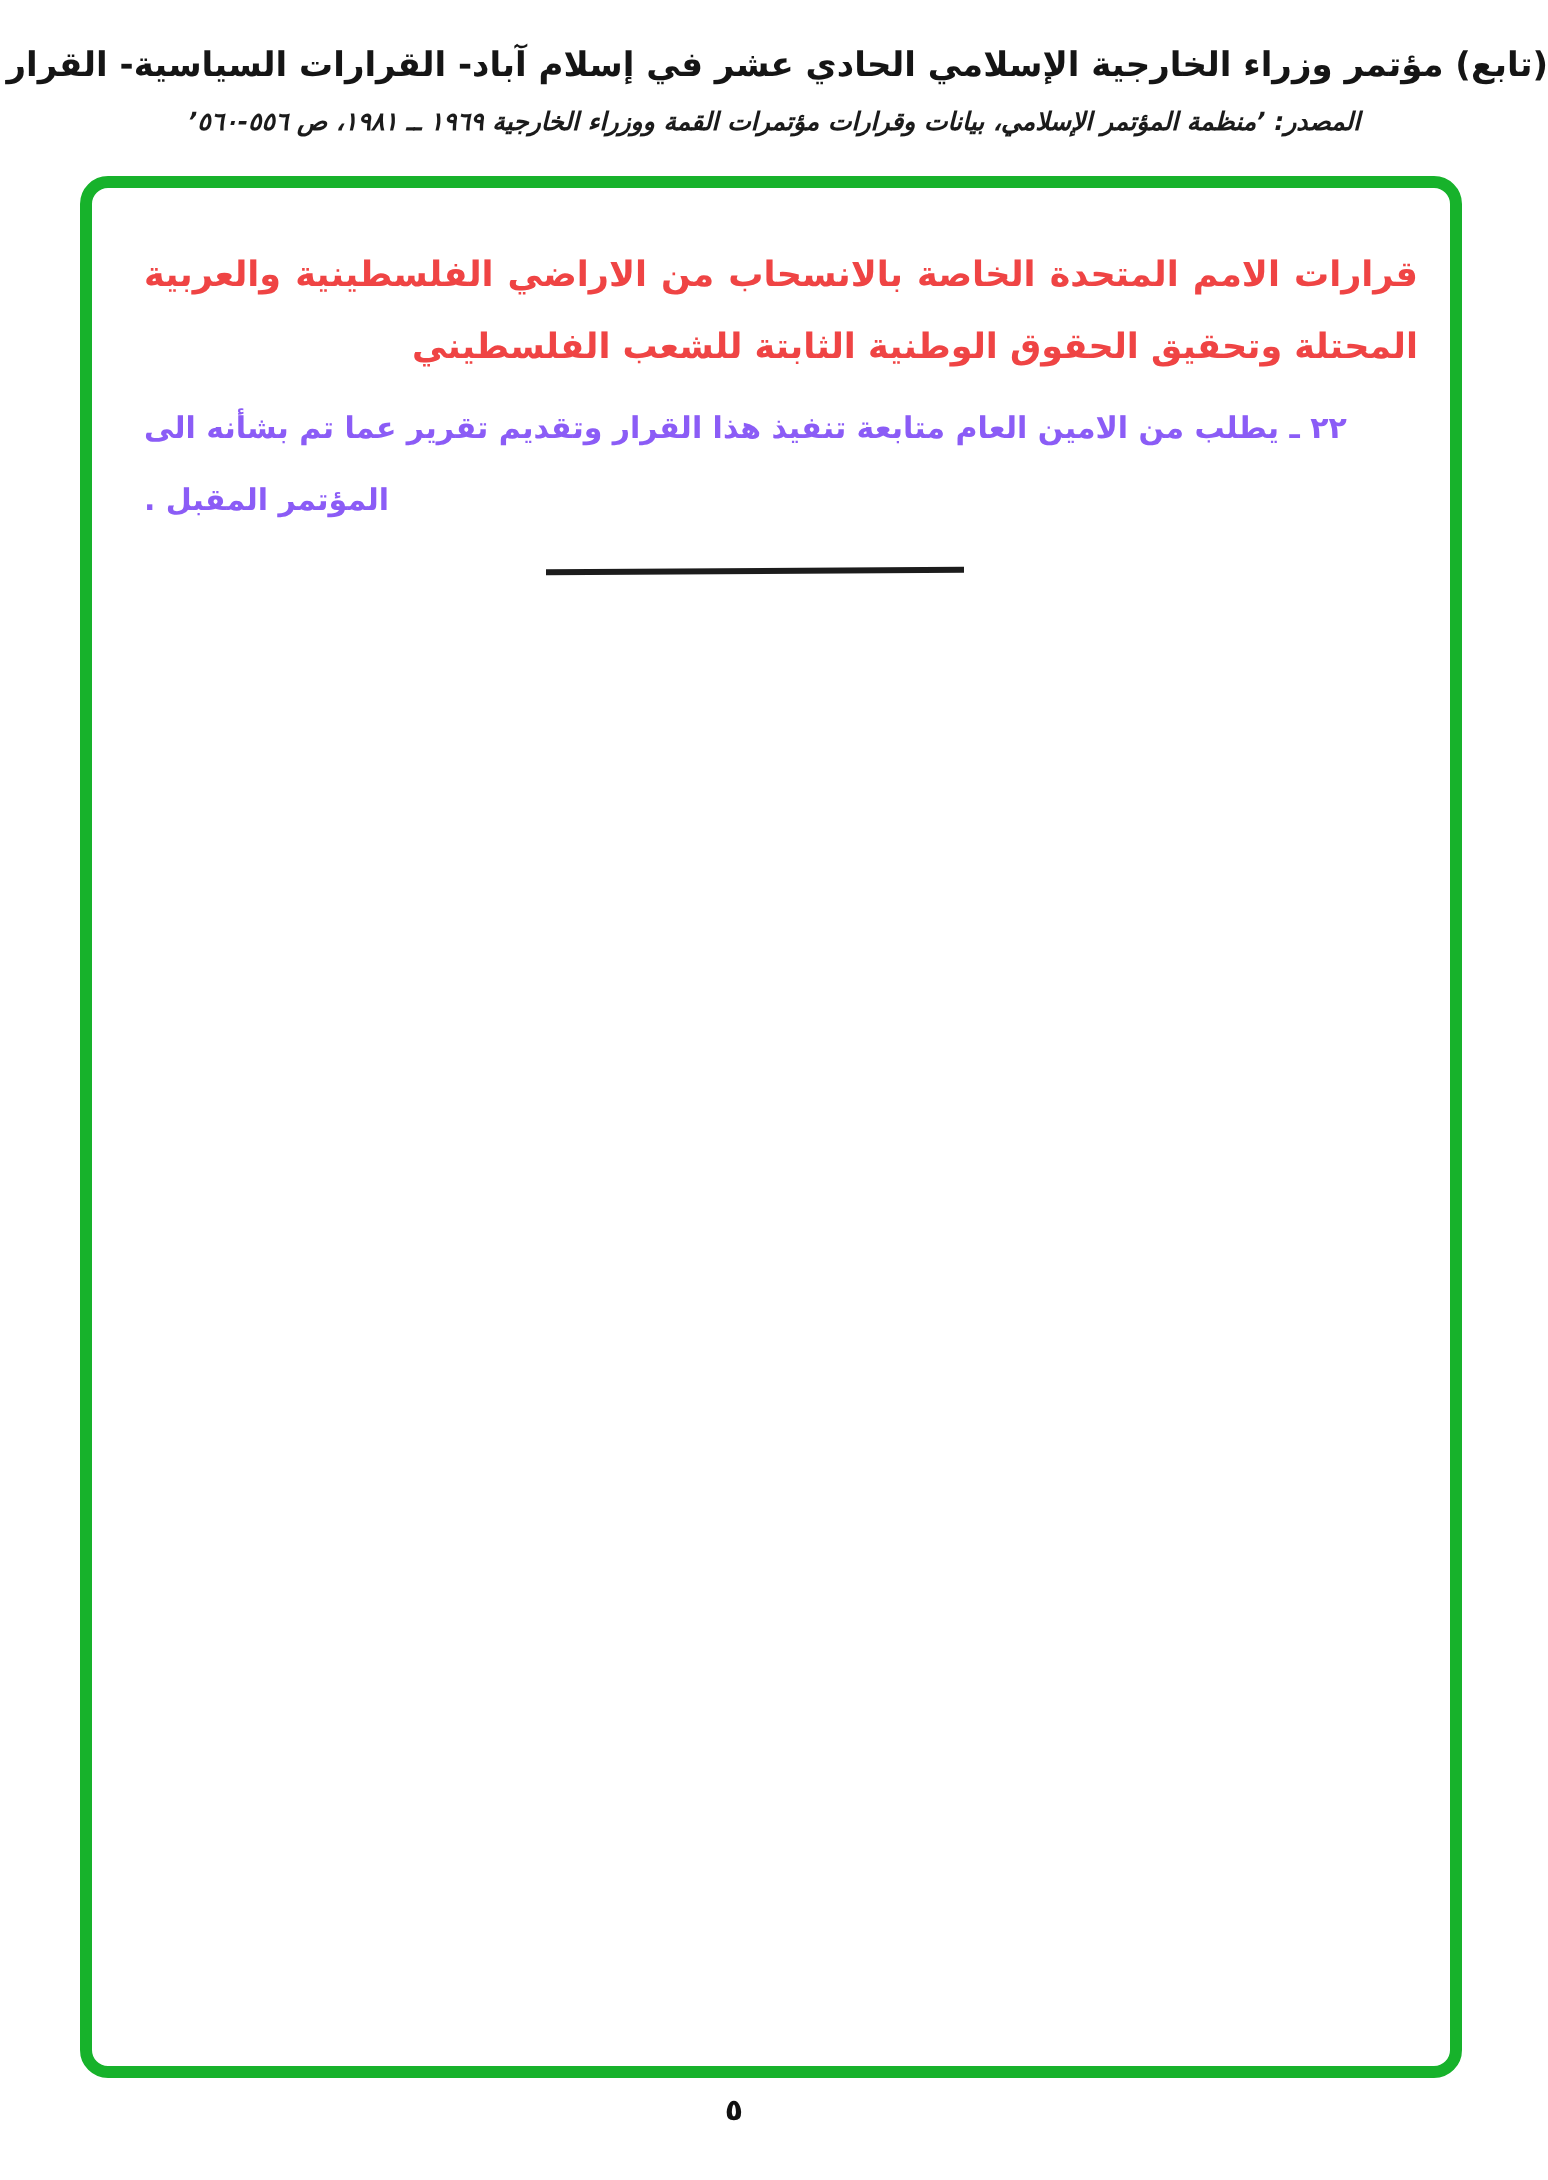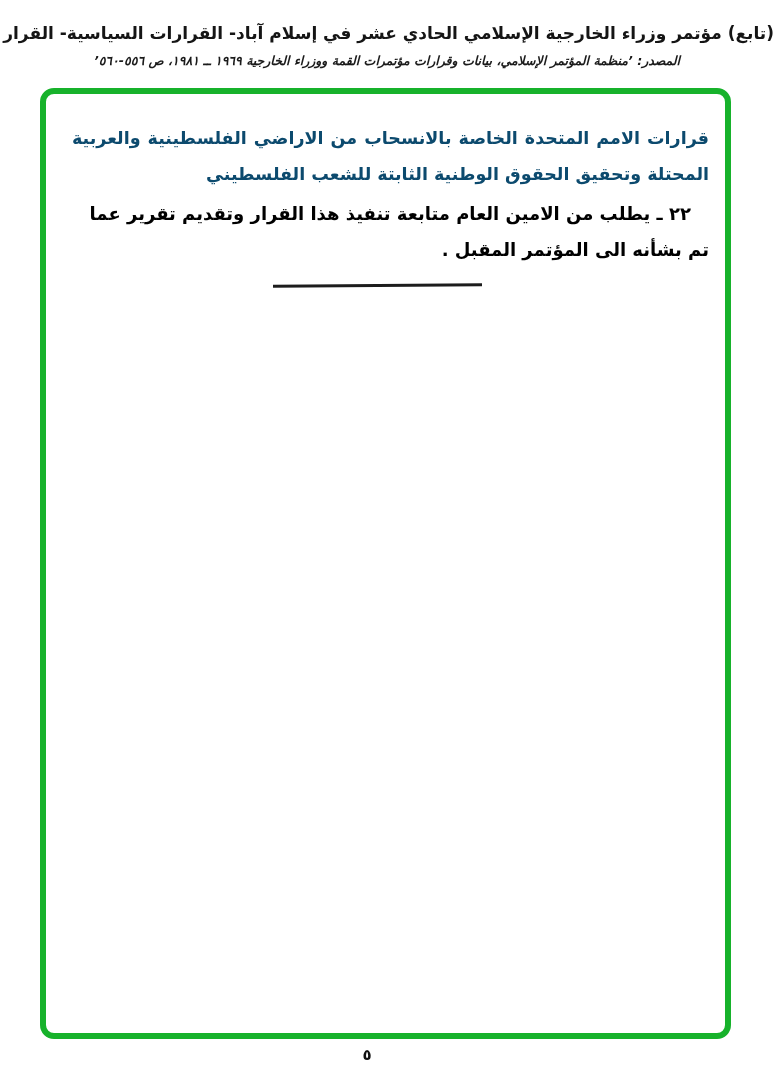--- a/index.html
+++ b/index.html
@@ -58,30 +58,30 @@
   .content {
     padding: 26px 16px 0 26px;
   }
   .para1 {
     margin: 0;
     font-size: 17.5px;
     font-weight: bold;
     line-height: 36px;
     text-align: justify;
     text-align-last: right;
-    color: #0c4a6e;
+    color: #ef4444;
   }
   .para2 {
     margin: 4px 0 0 0;
-    font-size: 18px;
+    font-size: 15px;
     font-weight: bold;
     line-height: 36px;
-    text-align: right;
+    text-align: left;
     text-indent: 18px;
-    color: #000000;
+    color: #8b5cf6;
   }
   .rule {
     width: 209px;
     height: 3px;
     background: #1c1c1c;
     margin: 16px auto 0 auto;
     transform: translateX(-13px) rotate(-0.35deg);
   }
   
   .pagenum {

